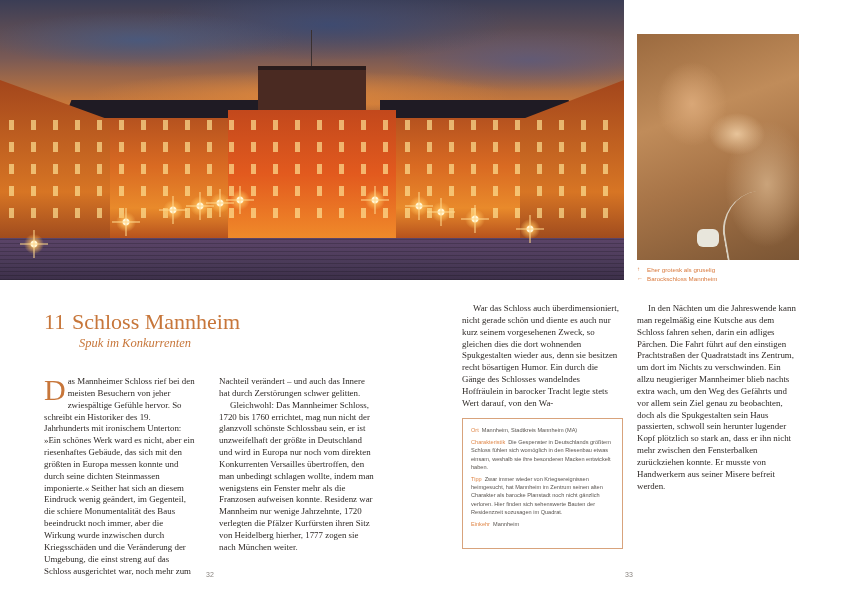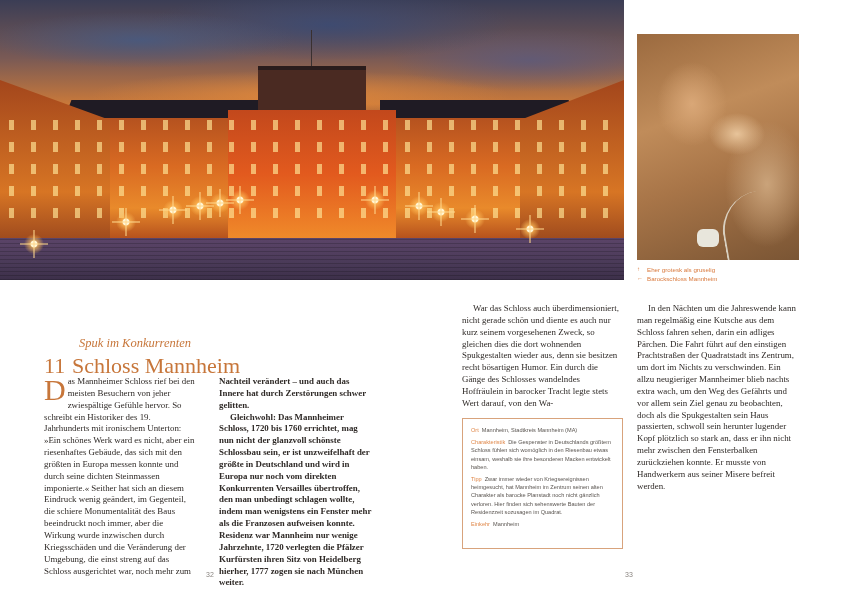--- a/index.html
+++ b/index.html
@@ -58,31 +58,31 @@
   .side-photo .stream { position: absolute; left: 85px; top: 160px; width: 40px; height: 66px;
           border-left: 2px solid rgba(235,235,225,.8); border-radius: 40px 0 0 0; transform: rotate(-10deg); }
   .side-photo .spout { position: absolute; left: 60px; top: 195px; width: 22px; height: 18px; background: #e8e6dc; border-radius: 6px; }
 
   .caption { position: absolute; left: 637px; top: 265px; font-family: "Liberation Sans", "DejaVu Sans", sans-serif;
           font-size: 6.2px; line-height: 9px; color: #d9783b; }
   .caption .row { display: flex; align-items: center; gap: 3px; white-space: nowrap; }
   .caption .arrow { font-size: 6px; width: 7px; }
 
   
-  .chapter { position: absolute; left: 44px; top: 309px; display: flex; align-items: baseline; color: #c7763a; margin-top: 44px; }
+  .chapter { position: absolute; left: 44px; top: 309px; display: flex; align-items: baseline; color: #c7763a; }
   .chapter-num { font-size: 22px; font-weight: normal; width: 28px; }
   .chapter-title { font-size: 22px; font-weight: normal; }
   .subtitle { position: absolute; left: 79px; top: 336px; font-size: 12.5px; font-style: italic; color: #c7763a; }
 
   
   .col { position: absolute; font-size: 8.9px; line-height: 11.85px; color: #2f2a27; text-align: left; }
   .col p { margin: 0; }
   .col p.indent { text-indent: 11px; }
   .col-1 { left: 44px; top: 376px; width: 152px; }
-  .col-2 { left: 219px; top: 376px; width: 155px; font-weight: bold; }
+  .col-2 { left: 219px; top: 376px; width: 155px; }
   .col-3 { left: 462px; top: 303px; width: 160px; }
   .col-4 { left: 637px; top: 303px; width: 160px; }
 
   .dropcap { float: left; font-size: 30px; line-height: 24px; color: #c7763a; margin: 2px 2px 0 0; }
 
   
   .info-box { position: absolute; left: 462px; top: 418px; width: 161px; height: 131px; border: 1px solid #d8a37c;
           padding: 7px 8px; font-family: "Liberation Sans", "DejaVu Sans", sans-serif; font-size: 5.6px; line-height: 8.2px; color: #5a5550; }
   .info-box .entry { margin-bottom: 4px; }
   .info-box .label { color: #e0884a; margin-right: 3px; }

